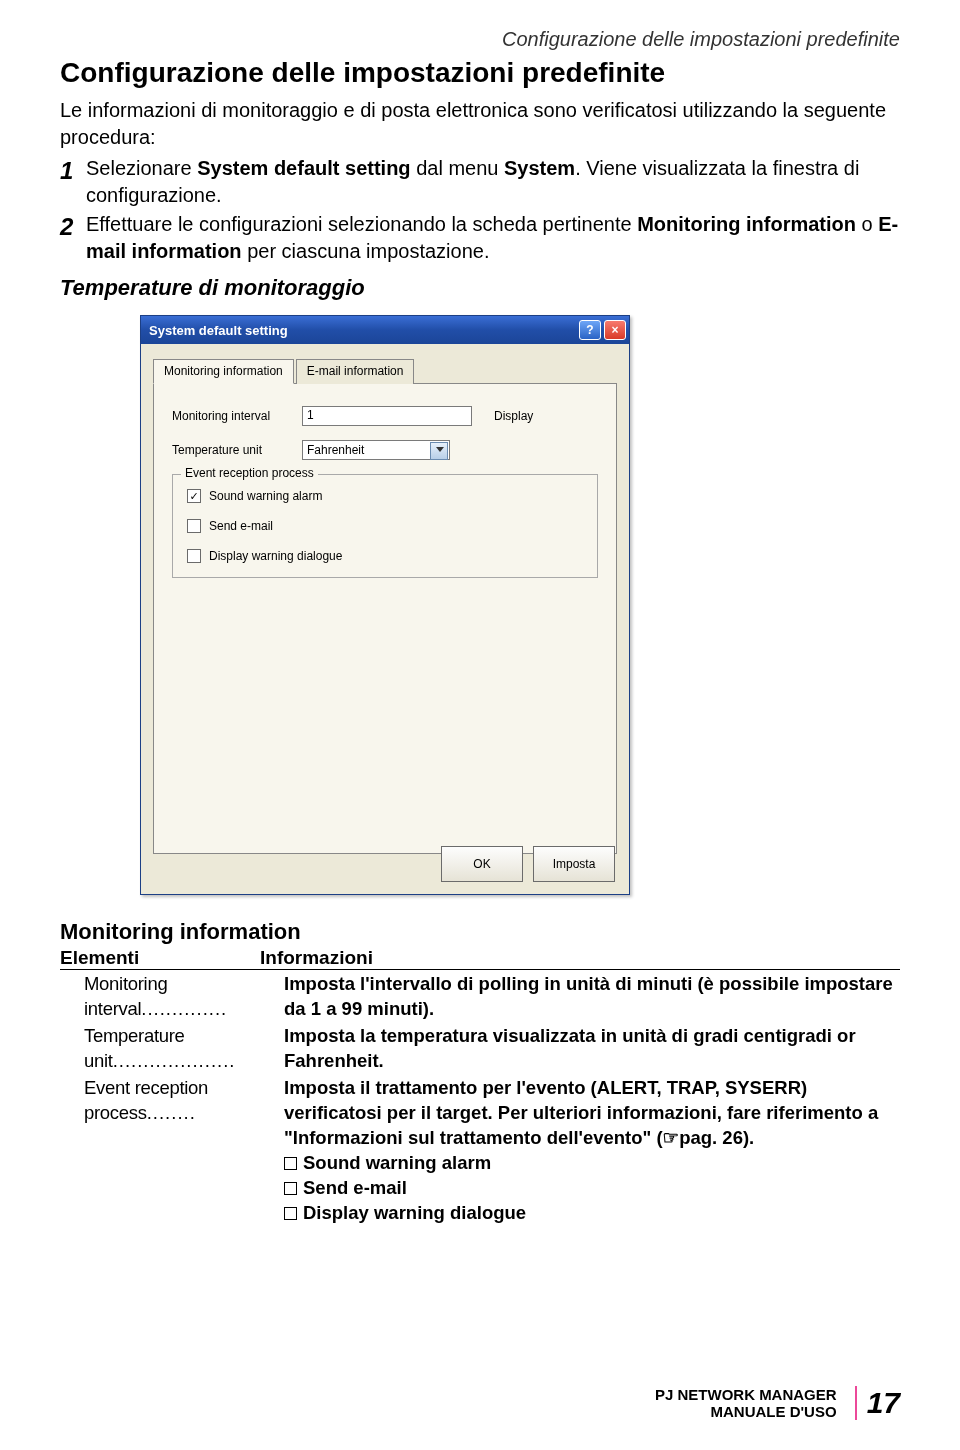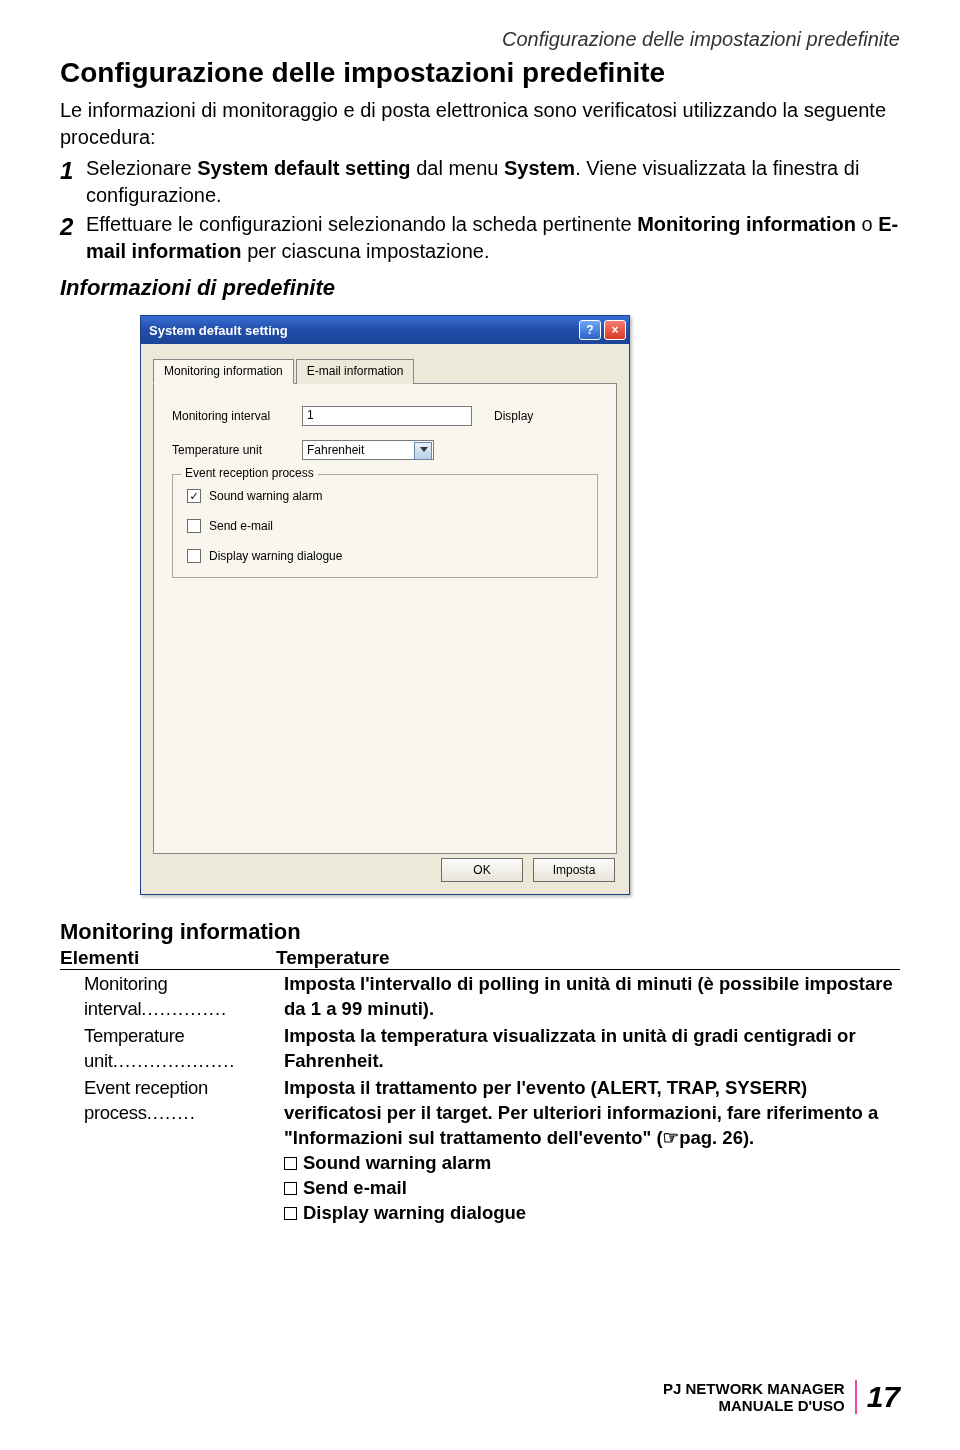--- a/index.html
+++ b/index.html
@@ -120,21 +120,21 @@
   .row-label { width: 130px; font-size:12px; }
   .text-input {
     width: 170px; height: 20px;
     border: 1px solid #7a7a7a;
     background: #fff;
     padding: 1px 4px;
     font-size: 12px;
   }
   .row-suffix { margin-left: 22px; font-size:12px; }
   .select {
-    width: 132px; height: 20px;
+    width: 148px; height: 20px;
     border: 1px solid #7a7a7a;
     background: #fff;
     display: flex; align-items: center;
     padding-left: 4px;
     position: relative;
     font-size: 12px;
   }
   .select::after {
     content: "";
     position: absolute; right: 1px; top: 1px;
@@ -171,40 +171,39 @@
     margin-right: 8px;
     display:flex;align-items:center;justify-content:center;
     font-size:11px; line-height:1;
   }
   .dlg-buttons {
     position: absolute;
     right: 14px; bottom: 12px;
     display: flex; gap: 10px;
   }
   .dlg-btn {
-    width: 82px; height: 24px;
+    width: 82px; height: 36px;
     border: 1px solid #6b6b6b;
     background: linear-gradient(to bottom,#fdfdfd,#e6e3d6);
     font-size: 12px;
     display:flex;align-items:center;justify-content:center;
   }
 
   
   .section-title {
     font-size: 22px;
     font-weight: bold;
     margin-top: 24px;
   }
   .table-head {
     display: flex;
     font-weight: bold;
     font-size: 19px;
     border-bottom: 1px solid #000;
     margin-top: 2px;
-    gap: 16px;
   }
   .col-a { width: 200px; }
   .col-b { flex: 1; }
   .desc-row {
     display: flex;
     font-size: 18.5px;
     line-height: 1.35;
     margin-top: 2px;
   }
   .desc-label {
@@ -212,22 +211,22 @@
     font-family: Arial, sans-serif;
     font-stretch: condensed;
     letter-spacing: -0.3px;
     margin-left: 24px;
   }
   .desc-body { flex: 1; font-weight: bold; }
   .dots { letter-spacing: 1px; }
   .square { display:inline-block; width:13px;height:13px;border:1.5px solid #000; margin-right:6px; position:relative; top:1px;}
   .footer {
     position: absolute;
-    right: 60px; bottom: 36px;
-    display: flex; align-items: center; gap: 10px;
+    right: 60px; bottom: 30px;
+    display: flex; align-items: center; gap: 18px;
   }
   .footer-text {
     text-align: right;
     font-weight: bold;
     font-size: 15px;
     line-height: 1.15;
   }
   .page-num {
     font-size: 30px;
     font-weight: bold;
@@ -247,21 +246,21 @@
 
 <div class="step">
   <div class="step-num">1</div>
   <div class="step-body" id="step-body-0">Selezionare <b>System default setting</b> dal menu <b>System</b>. Viene visualizzata la finestra di configurazione.</div>
 </div>
 <div class="step">
   <div class="step-num">2</div>
   <div class="step-body" id="step-body-1">Effettuare le configurazioni selezionando la scheda pertinente <b>Monitoring information</b> o <b>E-mail information</b> per ciascuna impostazione.</div>
 </div>
 
-<div class="subhead">Informazioni di predefinite</div>
+<div class="subhead">Temperature di monitoraggio</div>
 
 <div class="dialog">
   <div class="titlebar">
     <span class="titlebar-text">System default setting</span>
     <div class="titlebar-btn help">?</div>
     <div class="titlebar-btn">×</div>
   </div>
   <div class="dlg-body">
     <div class="tabs">
       <div class="tab active">Monitoring information</div>
@@ -299,21 +298,21 @@
     <div class="dlg-buttons">
       <div class="dlg-btn">OK</div>
       <div class="dlg-btn">Imposta</div>
     </div>
   </div>
 </div>
 
 <div class="section-title">Monitoring information</div>
 <div class="table-head">
   <div class="col-a">Elementi</div>
-  <div class="col-b">Temperature</div>
+  <div class="col-b">Informazioni</div>
 </div>
 
 <div class="desc-row">
   <div class="desc-label"><span>Monitoring interval</span><span class="dots">..............</span></div>
   <div class="desc-body">Imposta l'intervallo di polling in unità di minuti (è possibile impostare da 1 a 99 minuti).</div>
 </div>
 <div class="desc-row">
   <div class="desc-label"><span>Temperature unit</span><span class="dots">....................</span></div>
   <div class="desc-body">Imposta la temperatura visualizzata in unità di gradi centigradi or Fahrenheit.</div>
 </div>

